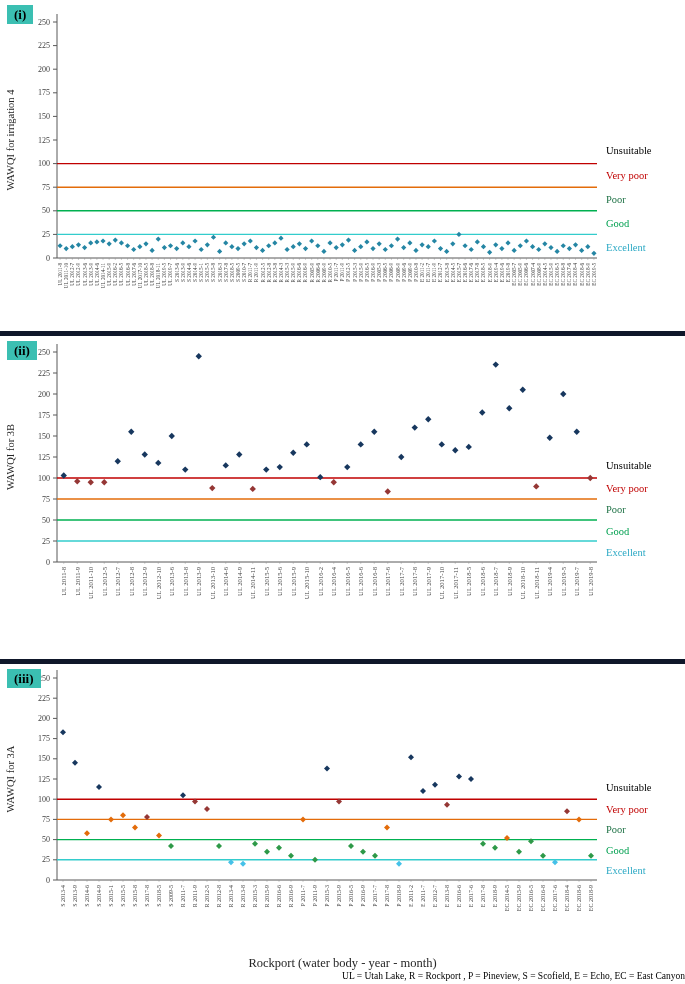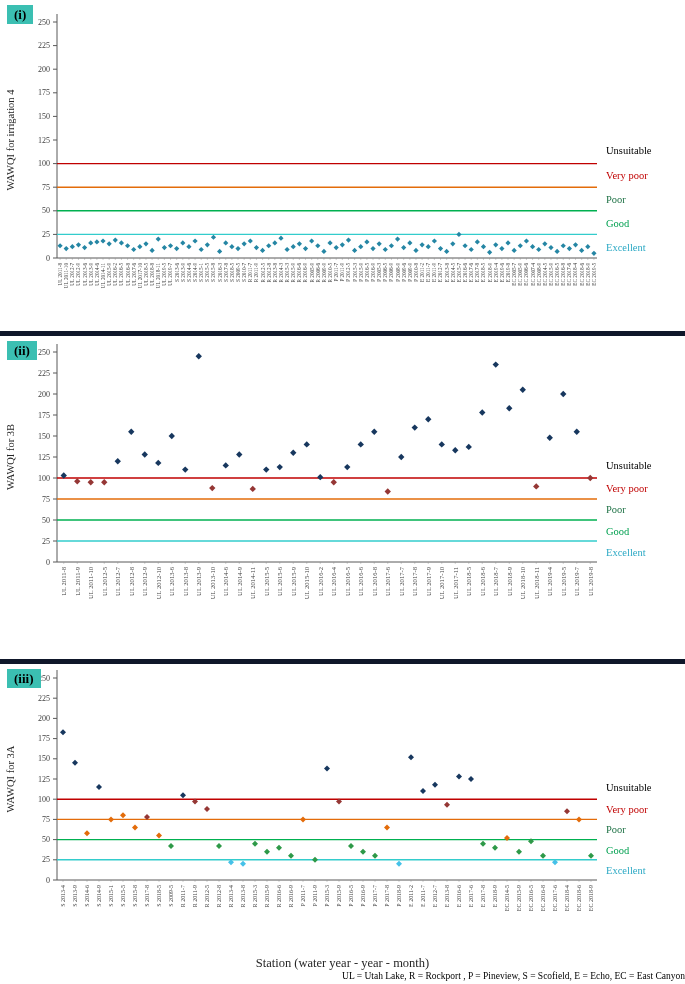--- a/index.html
+++ b/index.html
@@ -652,17 +652,17 @@
         <line x1="555" y1="212" x2="555" y2="214" stroke="#8c8c8c" stroke-width="0.4"></line>
         <text x="557.28" y="217" text-anchor="end" font-size="6" fill="#404040" transform="rotate(-90 557.28 217)">EC 2017-6</text>
         <line x1="567" y1="212" x2="567" y2="214" stroke="#8c8c8c" stroke-width="0.4"></line>
         <text x="569.28" y="217" text-anchor="end" font-size="6" fill="#404040" transform="rotate(-90 569.28 217)">EC 2018-4</text>
         <line x1="579" y1="212" x2="579" y2="214" stroke="#8c8c8c" stroke-width="0.4"></line>
         <text x="581.28" y="217" text-anchor="end" font-size="6" fill="#404040" transform="rotate(-90 581.28 217)">EC 2018-6</text>
         <line x1="591" y1="212" x2="591" y2="214" stroke="#8c8c8c" stroke-width="0.4"></line>
         <text x="593.28" y="217" text-anchor="end" font-size="6" fill="#404040" transform="rotate(-90 593.28 217)">EC 2018-9</text>
         <text x="14" y="111" text-anchor="middle" font-size="10.5" fill="#262626" transform="rotate(-90 14 111)">WAWQI for 3A</text>
       </svg>
-    <div class="footer-xlabel">Station (water year - year - month)</div>
+    <div class="footer-xlabel">Rockport (water body - year - month)</div>
     <div class="footer-legend">UL = Utah Lake, R =  Rockport , P = Pineview, S = Scofield, E = Echo, EC = East Canyon</div>
   </div>
 
 </div>
 
 </body></html>

